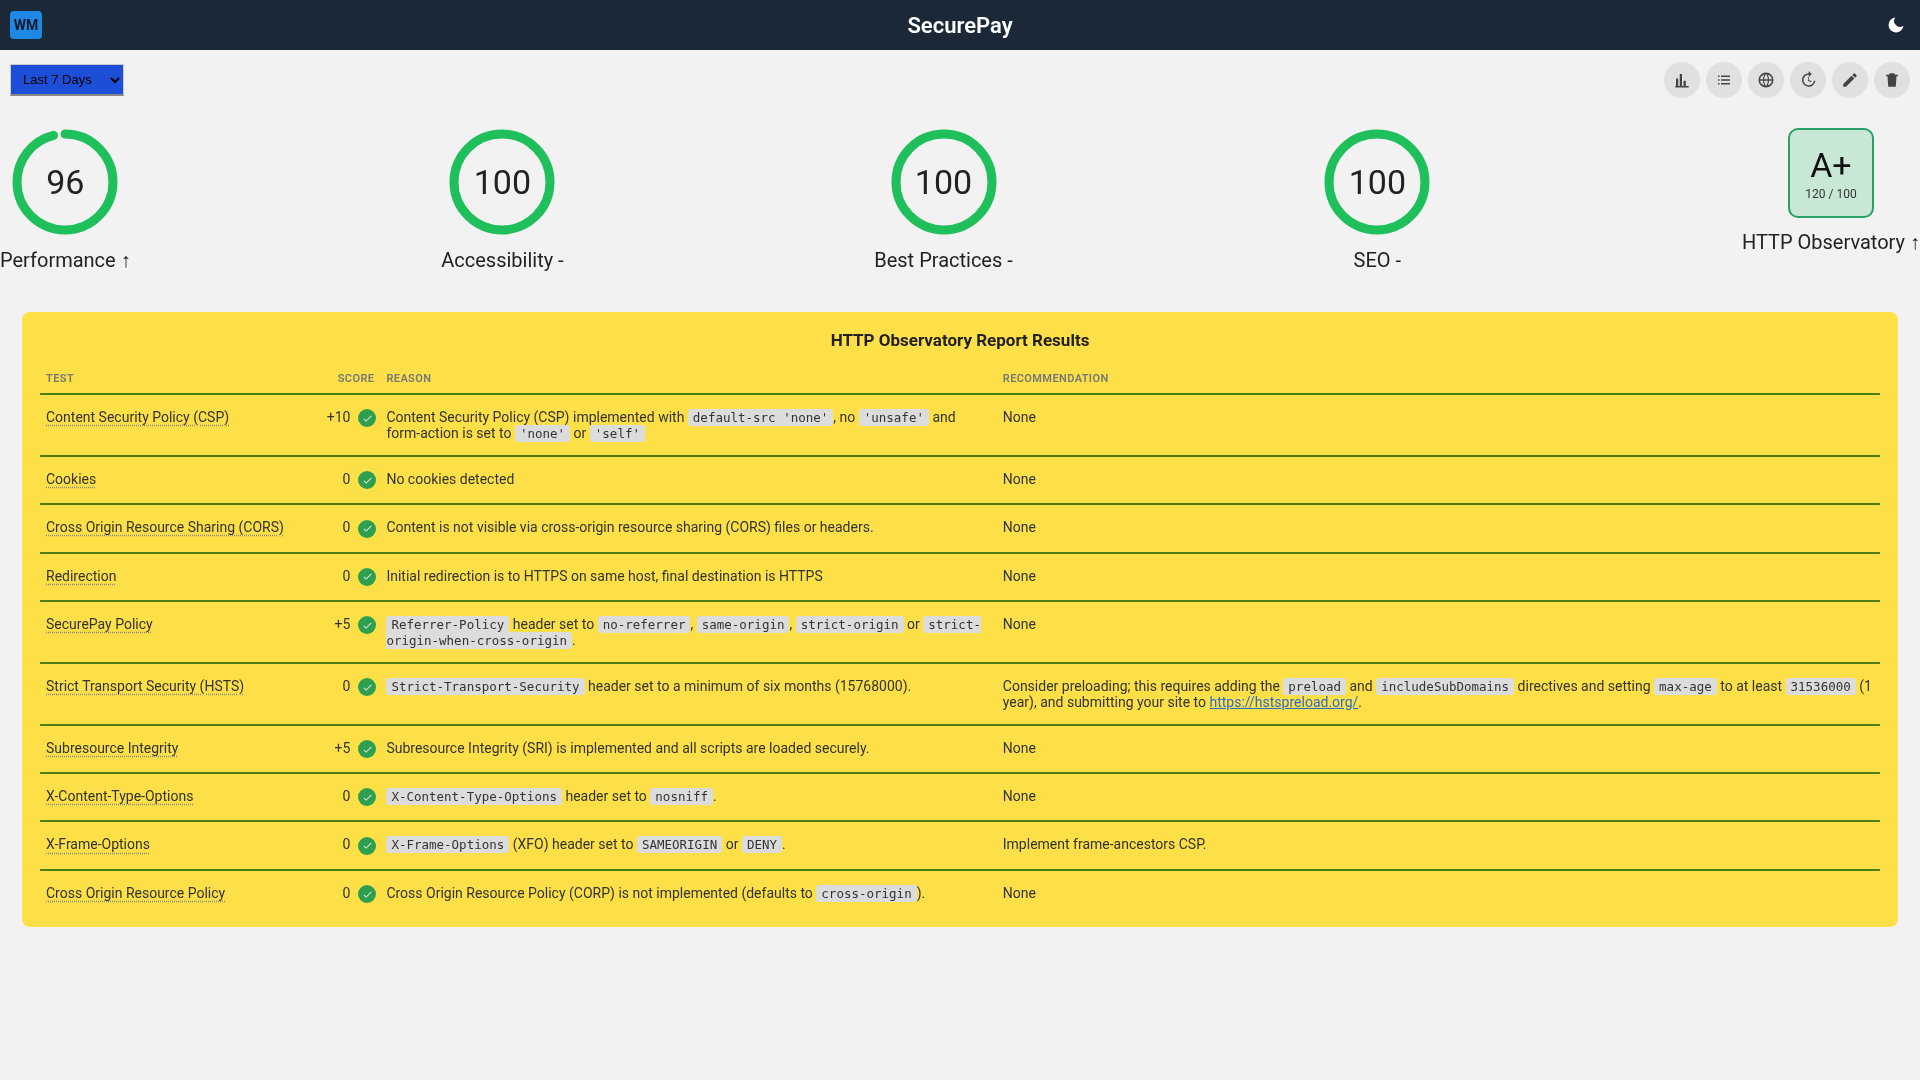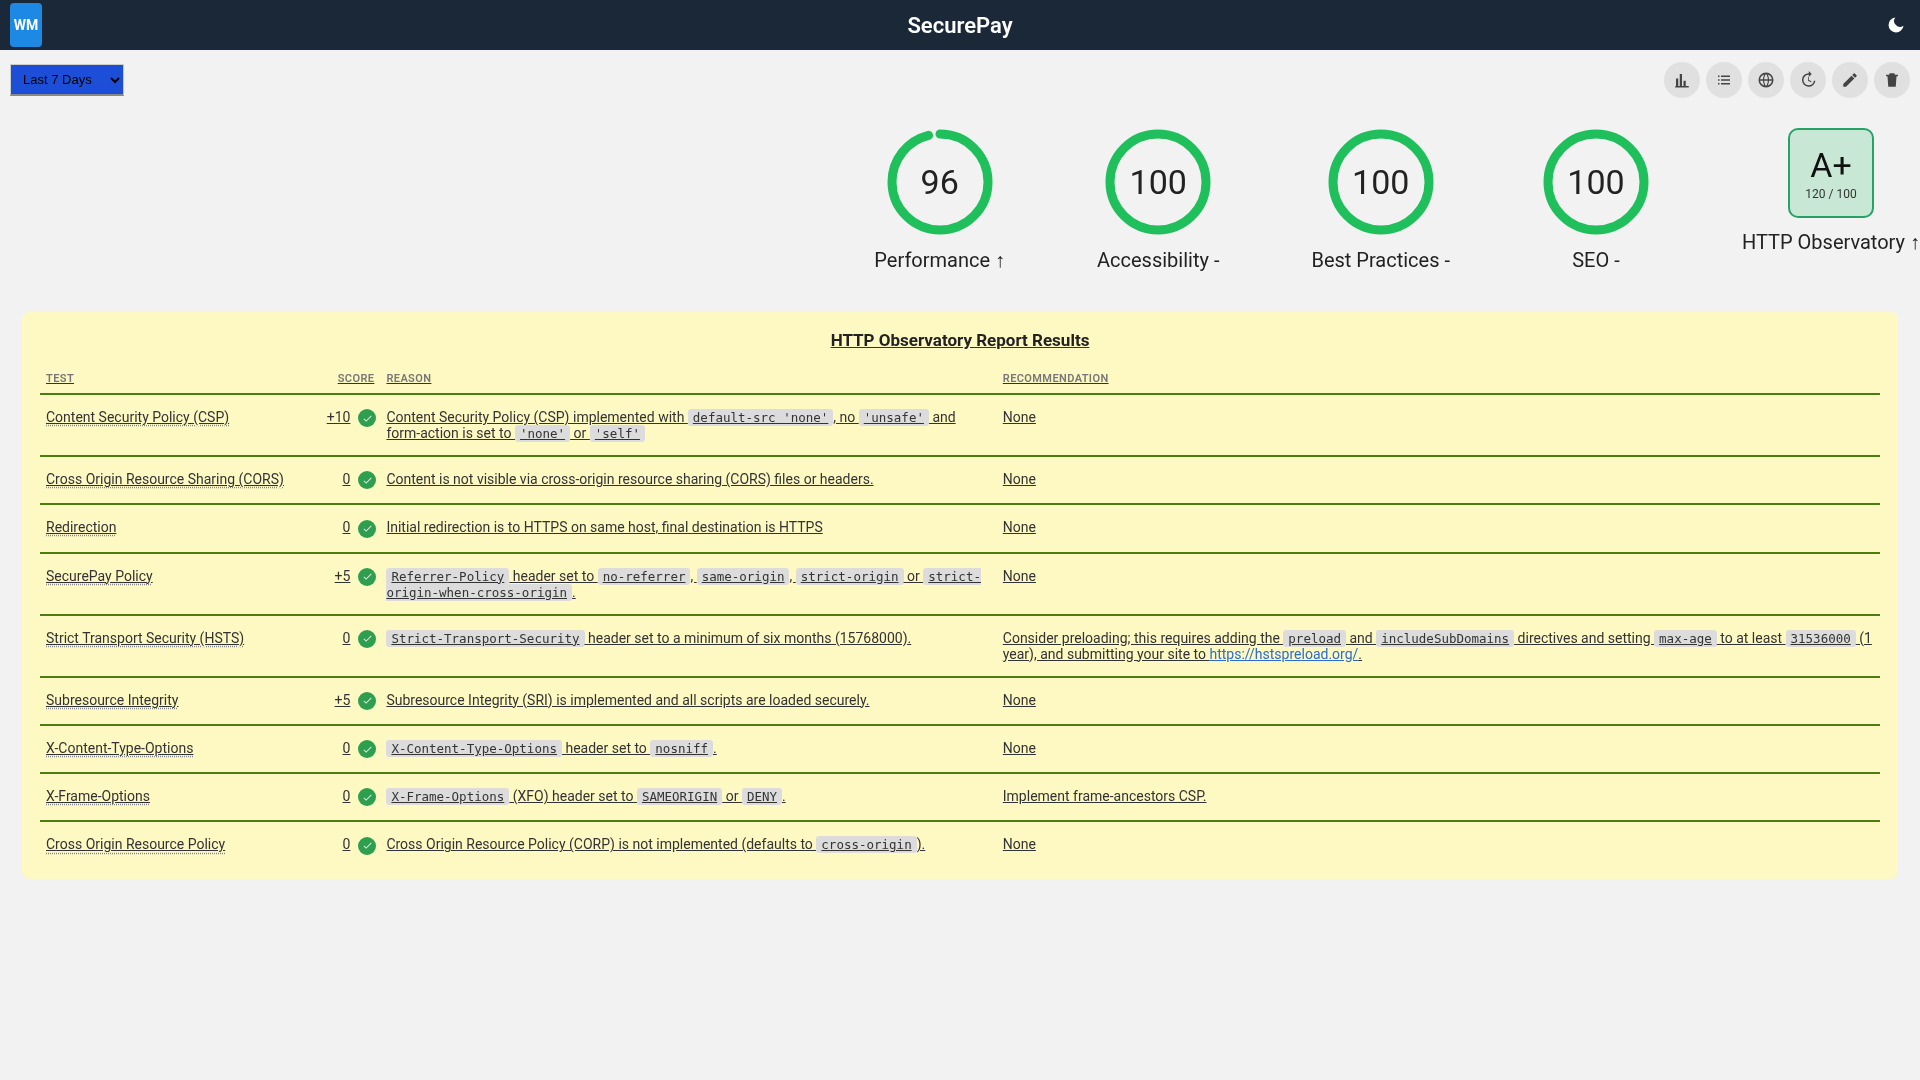--- a/index.html
+++ b/index.html
@@ -1,44 +1,44 @@
 <!DOCTYPE html>
 <html><head>
 <meta charset="utf-8">
 <style>
 * { margin: 0; padding: 0; box-sizing: border-box; }
 body { font-family: -apple-system, BlinkMacSystemFont, "Segoe UI", Roboto, Helvetica, Arial, sans-serif; background: #f2f2f2; color: #333; width: 1920px; height: 1080px; overflow: hidden; }
 
 
 .topbar { background: #1b2838; height: 50px; display: flex; align-items: center; padding: 0 10px; position: relative; }
-.topbar .logo { width: 32px; height: 44px; background: #1e88e5; border-radius: 4px; color: #ffffff; font-weight: bold; font-size: 14px; display: flex; align-items: center; justify-content: center; }
+.topbar .logo { width: 32px; height: 28px; background: #1e88e5; border-radius: 4px; color: #0f172a; font-weight: bold; font-size: 14px; display: flex; align-items: center; justify-content: center; }
 .topbar .title { position: absolute; left: 50%; transform: translateX(-50%); color: #fff; font-size: 22px; font-weight: 600; }
 .topbar .theme-toggle { margin-left: auto; color: #fff; width: 28px; height: 28px; display: flex; align-items: center; justify-content: center; cursor: pointer; }
 
 
 .controls { display: flex; align-items: center; padding: 12px 10px 0 10px; }
 .controls select { background: #1d4ed8; border: 1px solid #ccc; border-bottom: 2px solid #888; padding: 6px 8px; font-size: 13px; cursor: pointer; }
 .controls .spacer { flex: 1; }
 .controls .icon-btn { width: 36px; height: 36px; border-radius: 50%; background: #e0e0e0; margin-left: 6px; display: flex; align-items: center; justify-content: center; cursor: pointer; }
 .controls .icon-btn svg { width: 18px; height: 18px; fill: #444; }
 
 
-.scores { display: flex; justify-content: flex-end; gap: 92px; padding: 30px 0 40px 0; }
+.scores { display: flex; justify-content: space-between; gap: 72px; padding: 30px 0 40px 0; }
 .score-card { display: flex; flex-direction: column; align-items: center; cursor: pointer; }
 .ring { width: 108px; height: 108px; position: relative; }
 .ring svg { transform: rotate(-90deg); }
 .ring .ring-value { position: absolute; inset: 0; display: flex; align-items: center; justify-content: center; font-size: 34px; font-weight: 400; color: #222; }
 .score-label { margin-top: 12px; font-size: 20px; color: #222; }
 
 .grade-box { width: 86px; height: 90px; border: 2px solid #26a269; border-radius: 10px; background: #c8e8d5; display: flex; flex-direction: column; align-items: center; justify-content: center; }
 .grade-box .grade { font-size: 34px; font-weight: 400; color: #111; }
 .grade-box .sub { font-size: 12px; color: #333; margin-top: 2px; }
 
 
-.panel { margin: 0 22px 20px 22px; background: #fef9c3; border-radius: 8px; padding: 14px 18px 10px 18px; text-decoration: underline; }
+.panel { margin: 0 22px 20px 22px; background: #fde047; border-radius: 8px; padding: 14px 18px 10px 18px; }
 .panel-title { text-align: center; font-weight: 700; font-size: 17px; color: #222; padding: 4px 0 14px 0; }
 table { width: 100%; border-collapse: collapse; font-size: 14px; color: #333; }
 th { text-align: left; font-size: 11px; letter-spacing: 0.4px; color: #777; font-weight: 600; padding: 8px 6px; }
 td { padding: 14px 6px; vertical-align: top; border-top: 2px solid #4d7c0f; }
 .test-name { text-decoration: underline dotted #888; text-underline-offset: 3px; cursor: pointer; color:#333; }
 .score-cell { text-align: right; padding-right: 4px; white-space: nowrap; color:#333;}
 .check { display: inline-flex; width: 18px; height: 18px; background: #2e9e4f; border-radius: 50%; align-items: center; justify-content: center; margin-left: 8px; vertical-align: middle; }
 .check svg { width: 11px; height: 11px; fill: #e9e9e9; }
 code.inline { background: #dcdcdc; padding: 1px 5px; border-radius: 3px; font-family: ui-monospace, Menlo, Consolas, monospace; font-size: 12.5px; }
 a.rec-link { color: #2c6cd1; text-decoration: underline; }
@@ -158,20 +158,30 @@
           <td><span class="test-name">Content Security Policy (CSP)</span></td>
           <td class="score-cell"><span>+10</span><span class="check">
               <svg viewBox="0 0 24 24">
                 <path d="M9 16.2 4.8 12l-1.4 1.4L9 19 21 7l-1.4-1.4z"></path>
               </svg>
             </span></td>
           <td><span>Content Security Policy (CSP) implemented with </span><code class="inline">default-src 'none'</code><span>, no </span><code class="inline">'unsafe'</code><span> and form-action is set to </span><code class="inline">'none'</code><span> or </span><code class="inline">'self'</code></td>
           <td><span>None</span></td>
         </tr>
         <tr>
+          <td><span class="test-name">Cookies</span></td>
+          <td class="score-cell"><span>0</span><span class="check">
+              <svg viewBox="0 0 24 24">
+                <path d="M9 16.2 4.8 12l-1.4 1.4L9 19 21 7l-1.4-1.4z"></path>
+              </svg>
+            </span></td>
+          <td><span>No cookies detected</span></td>
+          <td><span>None</span></td>
+        </tr>
+        <tr>
           <td><span class="test-name">Cross Origin Resource Sharing (CORS)</span></td>
           <td class="score-cell"><span>0</span><span class="check">
               <svg viewBox="0 0 24 24">
                 <path d="M9 16.2 4.8 12l-1.4 1.4L9 19 21 7l-1.4-1.4z"></path>
               </svg>
             </span></td>
           <td><span>Content is not visible via cross-origin resource sharing (CORS) files or headers.</span></td>
           <td><span>None</span></td>
         </tr>
         <tr>

